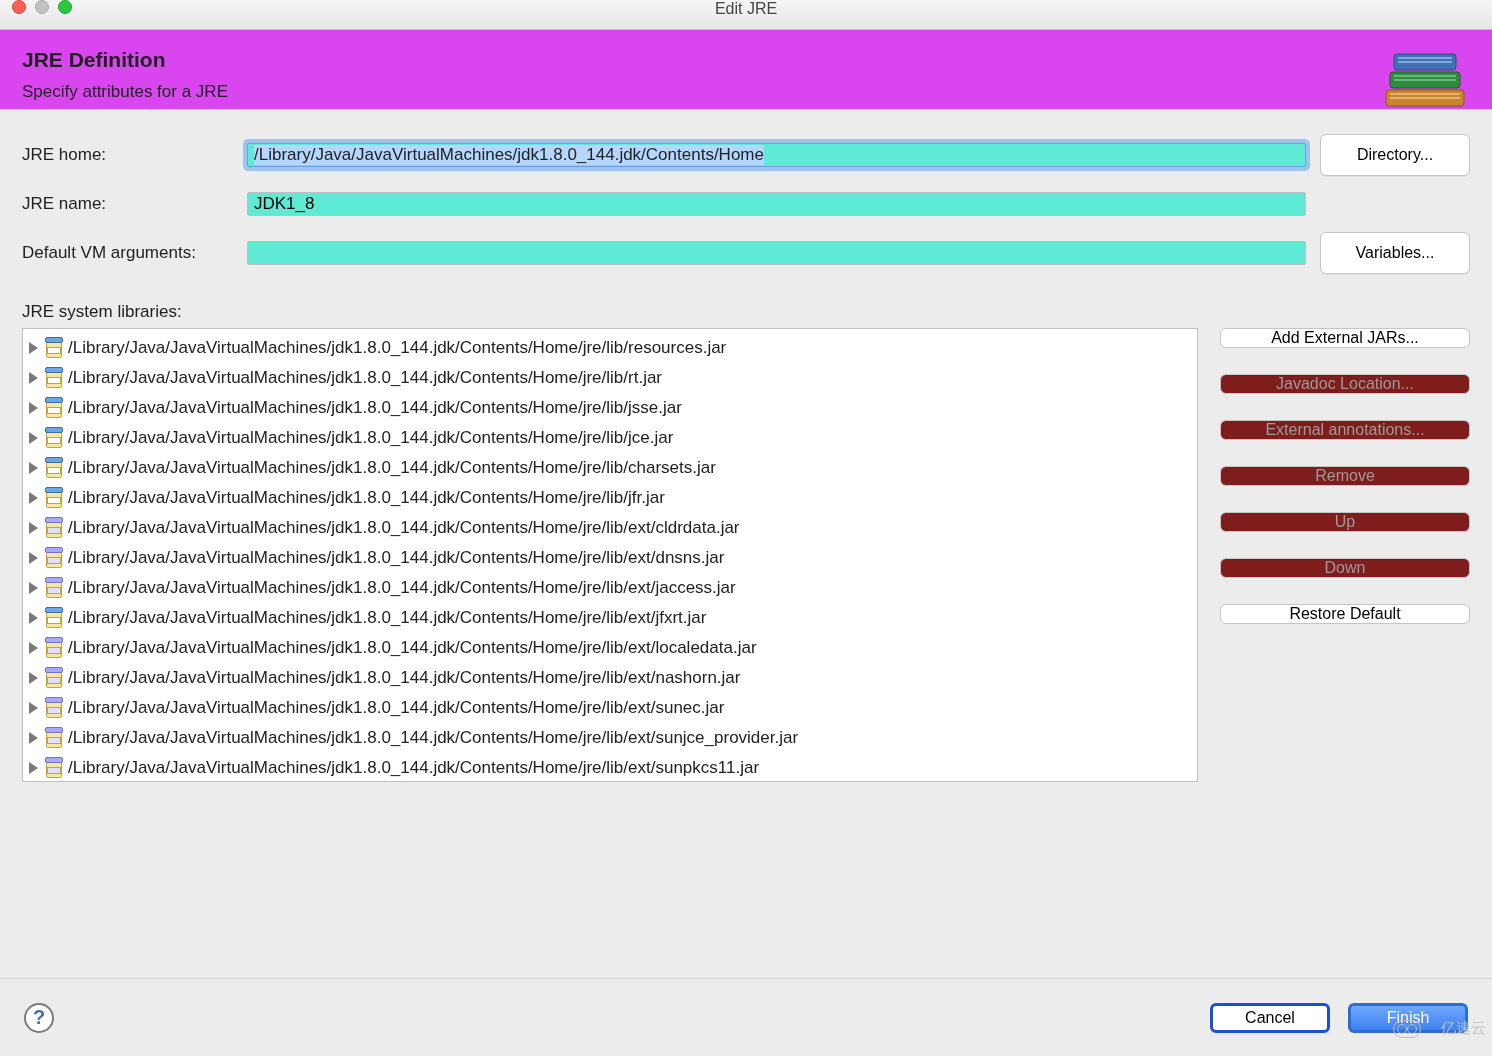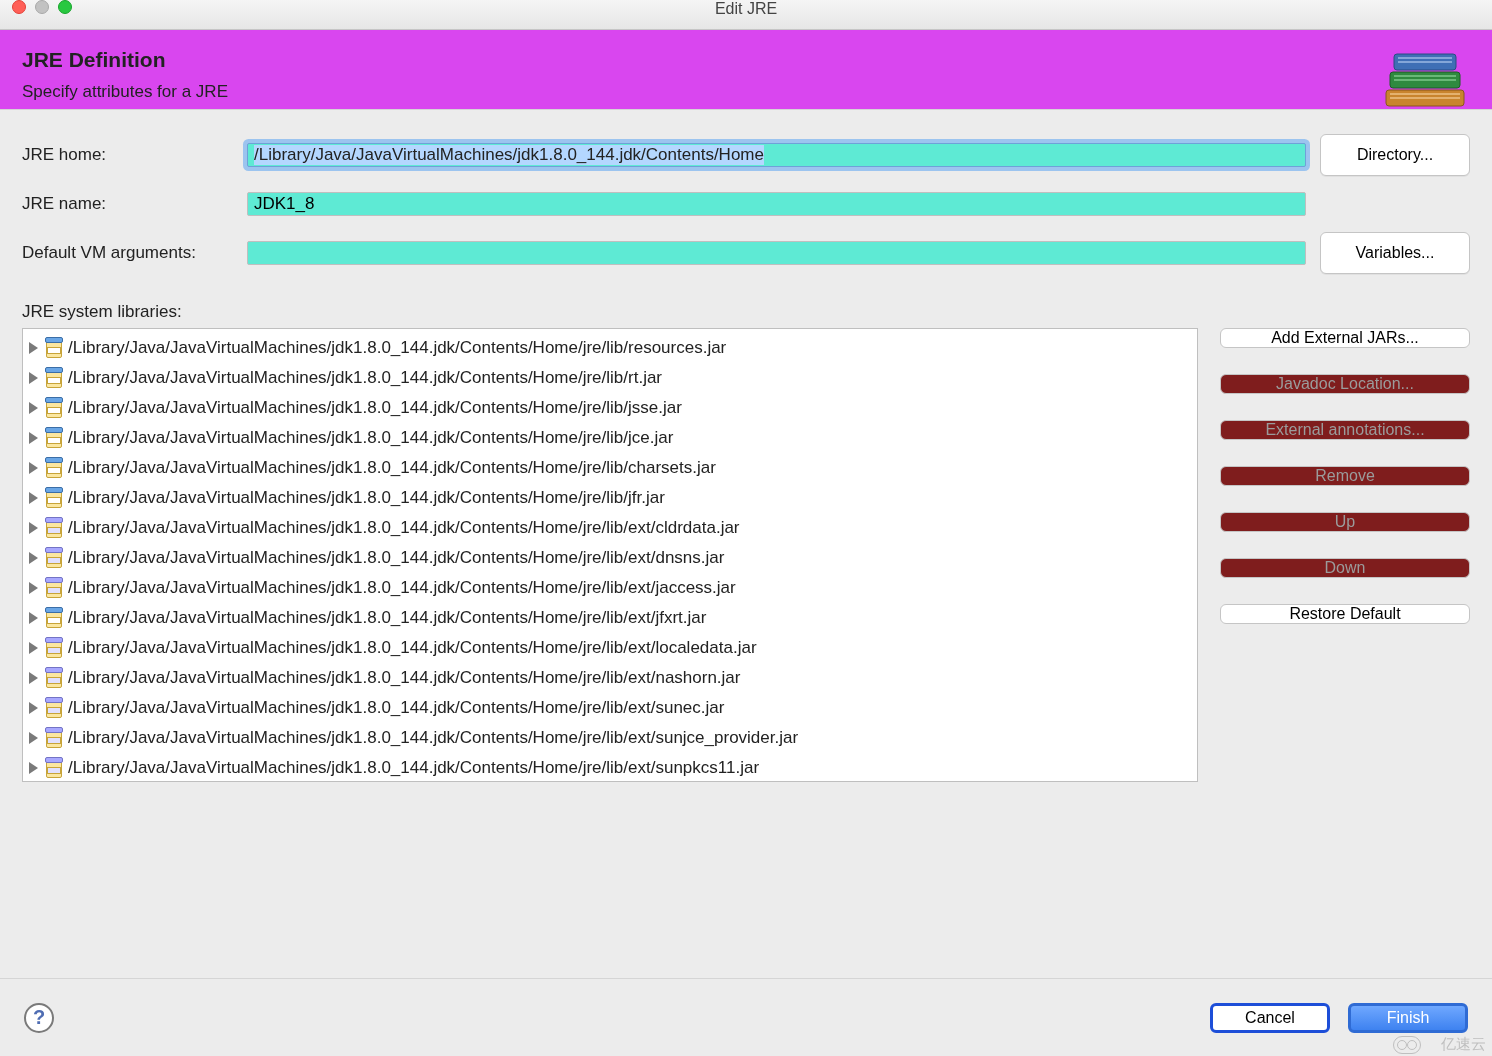--- a/index.html
+++ b/index.html
@@ -182,21 +182,21 @@
     margin-left: 18px;
     cursor: pointer;
   }
   .footer button.primary {
     background: linear-gradient(#6fa8ff, #3e82f0);
     border-color: #2f6bd4;
     color: #fff;
   }
   
   .watermark {
-    position: absolute; right: 6px; bottom: 2px;
+    position: absolute; right: 6px; bottom: 18px;
     font-size: 15px; color: #bfbfbf;
     display: flex; align-items: center; gap: 20px;
   }
   .watermark-icon {
     width: 28px; height: 18px;
     border: 1.5px solid #bfbfbf; border-radius: 10px;
     position: relative;
   }
   .watermark-icon::before, .watermark-icon::after {
     content: ""; position: absolute; border: 1.5px solid #bfbfbf;

